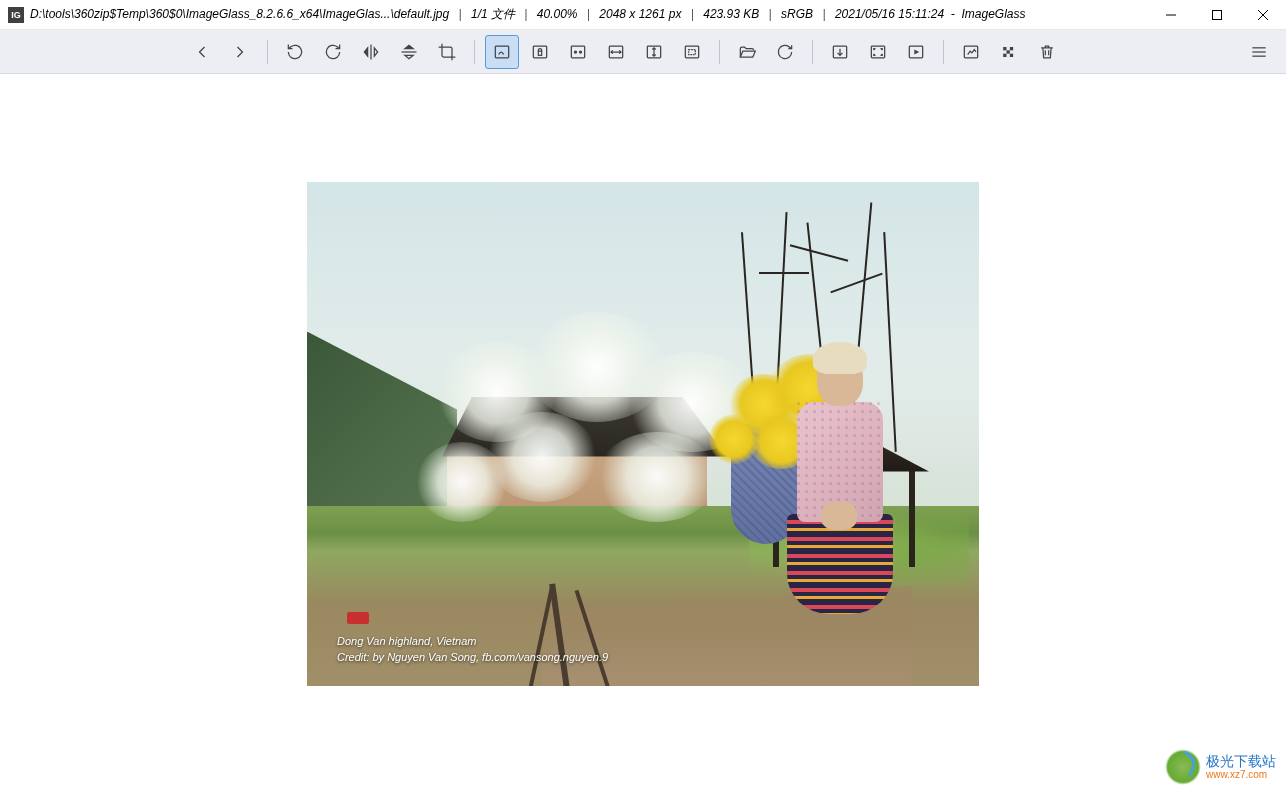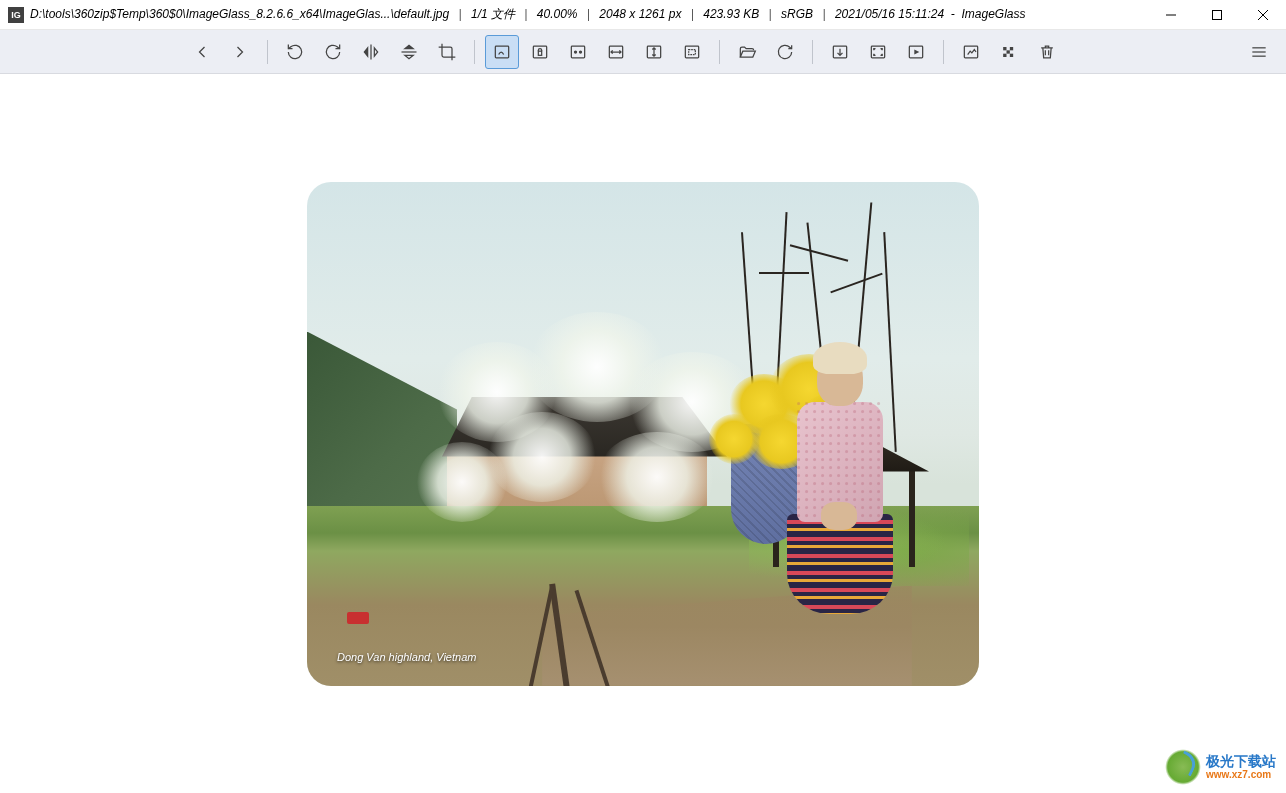--- a/index.html
+++ b/index.html
@@ -77,21 +77,20 @@
   display: flex;
   align-items: center;
   justify-content: center;
   position: relative;
 }
 .image-canvas {
   width: 672px;
   height: 504px;
   position: relative;
   overflow: hidden;
-  border-radius: 24px;
 }
 .sky {
   position: absolute; inset: 0;
   background: linear-gradient(to bottom, #d4e5e7 0%, #e1ecea 35%, #dfe8e3 50%, #d8e3da 60%);
 }
 .hill-left {
   position: absolute; left: 0; top: 150px; width: 150px; height: 260px;
   background: linear-gradient(135deg, #3a5838 0%, #4d6b48 50%, #5a7752 100%);
   clip-path: polygon(0 0, 100% 30%, 100% 100%, 0 100%);
 }
@@ -211,21 +210,21 @@
   text-shadow: 0 1px 3px rgba(0,0,0,0.7);
   line-height: 1.5;
 }
 .red-stamp {
   position: absolute; left: 40px; bottom: 62px; width: 22px; height: 12px;
   background: #c83030; border-radius: 2px;
 }
 .watermark {
   position: absolute; right: 10px; bottom: 8px;
   display: flex; align-items: center; gap: 5px;
-  font-size: 13px; font-weight: bold;
+  font-size: 13px; font-weight: normal;
   text-shadow: 0 0 3px #fff;
   justify-content: space-between;
 }
 .watermark-logo {
   width: 36px; height: 36px;
   background: radial-gradient(circle, #8b5 0%, #6a3 60%, transparent 70%);
   border-radius: 50%;
   position: relative;
 }
 .watermark-logo::before {
@@ -480,20 +479,21 @@
       </div>
       <div class="girl-skirt"></div>
       <div class="girl-torso"></div>
       <div class="girl-hands"></div>
       <div class="girl-head"></div>
       <div class="girl-hat"></div>
     </div>
     <div class="red-stamp"></div>
     <div class="caption">
       <div>Dong Van highland, Vietnam</div>
+      <div>Credit: by Nguyen Van Song, fb.com/vansong.nguyen.9</div>
     </div>
   </div>
 </div>
 
 <div class="watermark">
   <div class="watermark-logo"></div>
   <div class="watermark-text">
     <span class="wm-top">极光下载站</span>
     <span class="wm-bot">www.xz7.com</span>
   </div>

